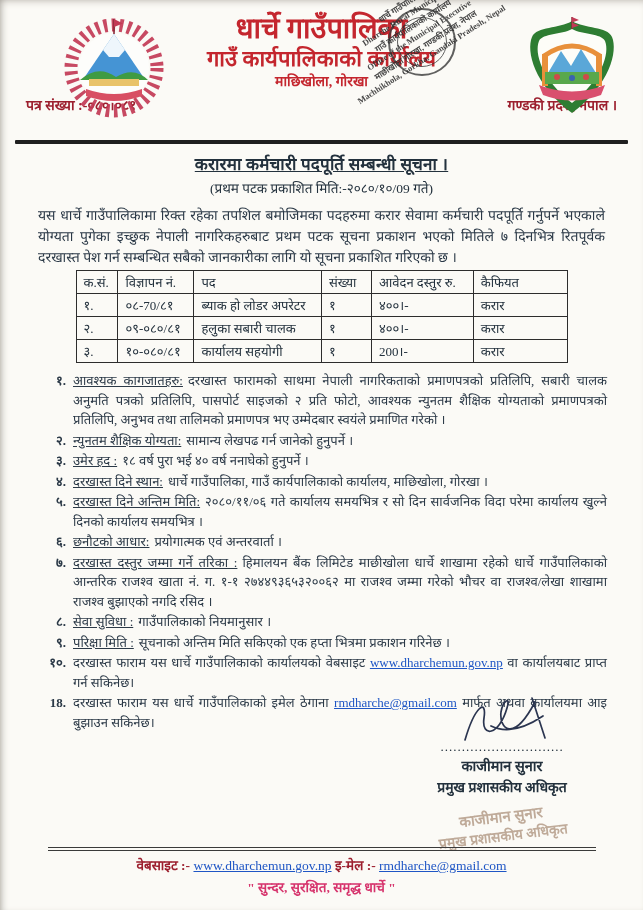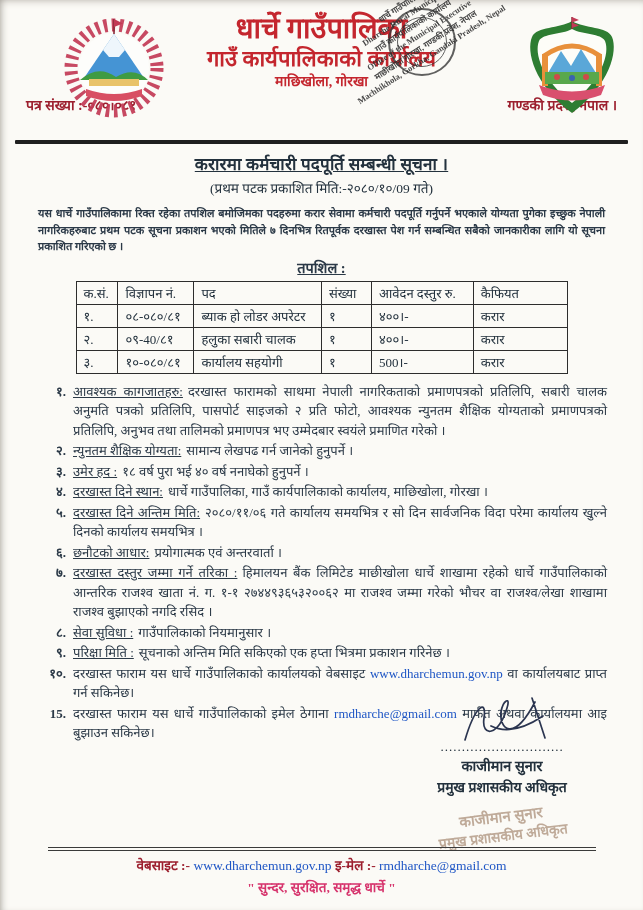--- a/index.html
+++ b/index.html
@@ -30,34 +30,34 @@
   .hstamp div{font-size:8.5px;font-weight:bold;line-height:1.35;white-space:nowrap;}
   .hstamp-circle{position:absolute;left:388px;top:2px;width:64px;height:64px;z-index:2;
     border:2.5px solid #3a3a3a;border-radius:50%;opacity:.8;}
   .hstamp-circle::after{content:"";position:absolute;left:7px;top:7px;right:7px;bottom:7px;
     border:1.5px solid #3a3a3a;border-radius:50%;}
   
   .title-wrap{text-align:center;margin-top:6px;}
   .doc-title{display:inline-block;font-size:17px;font-weight:bold;color:#23313d;
     text-decoration:underline;letter-spacing:.2px;}
   .doc-subtitle{font-size:13.5px;color:#23313d;margin-top:4px;}
-  .intro{padding:4px 38px 0 38px;font-size:11px;line-height:1.5;text-align:justify;font-weight:bold;}
+  .intro{padding:4px 38px 0 38px;font-size:14px;line-height:1.5;text-align:justify;}
   .details-head{text-align:center;font-size:14.5px;font-weight:bold;
     text-decoration:underline;margin:2px 0 4px 0;}
   
   table{border-collapse:collapse;margin:0 auto;width:492px;font-size:13px;color:#23313d;border-radius:14px;}
   th,td{border:1.4px solid #2d2d2d;padding:2px 7px;text-align:left;font-weight:normal;height:18px;}
   
   .list{padding:8px 36px 0 40px;font-size:13px;line-height:1.5;}
   .li{display:flex;margin-bottom:1px;}
   .num{flex:0 0 26px;text-align:right;margin-right:7px;font-weight:bold;}
   .li .bodytxt{flex:1;text-align:justify;}
   .lbl{font-weight:normal;text-decoration:underline;}
   .lbl:not(:empty){margin-right:5px;}
-  .lnk{color:#1f56c5;cursor:pointer;}
+  .lnk{color:#1f56c5;text-decoration:underline;cursor:pointer;}
   
   .sig-block{position:absolute;right:26px;top:694px;width:230px;text-align:center;}
   .sig-squiggle{margin-bottom:-12px;}
   .sig-dots{font-size:13px;letter-spacing:1px;color:#23313d;line-height:.8;}
   .sig-name{font-size:14.5px;font-weight:bold;color:#23313d;margin-top:3px;}
   .sig-title{font-size:14px;font-weight:bold;color:#23313d;margin-top:2px;}
   .sig-stamp{margin-top:10px;transform:rotate(-7deg);color:#ab907a;opacity:.75;
     font-weight:bold;}
   .sig-stamp .l1{font-size:15px;}
   .sig-stamp .l2{font-size:14px;}
@@ -132,21 +132,20 @@
 
   <div class="rule"></div>
 
   <div class="title-wrap">
     <span class="doc-title">करारमा कर्मचारी पदपूर्ति सम्बन्धी सूचना ।</span>
     <div class="doc-subtitle">(प्रथम पटक प्रकाशित मिति:-२०८०/१०/09 गते)</div>
   </div>
 
   <p class="intro" style="margin:4px 0 2px 0;">यस धार्चे गाउँपालिकामा रिक्त रहेका तपशिल बमोजिमका पदहरुमा करार सेवामा कर्मचारी पदपूर्ति गर्नुपर्ने भएकाले योग्यता पुगेका इच्छुक नेपाली नागरिकहरुबाट प्रथम पटक सूचना प्रकाशन भएको मितिले ७ दिनभित्र रितपूर्वक दरखास्त पेश गर्न सम्बन्धित सबैको जानकारीका लागि यो सूचना प्रकाशित गरिएको छ ।</p>
 
-  <div class="details-head">तपशिल :</div>
 
   <table>
     <colgroup>
         <col style="width:42px">
         <col style="width:76px">
         <col style="width:128px">
         <col style="width:50px">
         <col style="width:102px">
         <col style="width:94px">
       </colgroup>
@@ -156,40 +155,40 @@
         <th>विज्ञापन नं.</th>
         <th>पद</th>
         <th>संख्या</th>
         <th>आवेदन दस्तुर रु.</th>
         <th>कैफियत</th>
       </tr>
     </thead>
     <tbody>
       <tr>
         <td>१.</td>
-        <td>०८-०८०/८१</td>
+        <td>०८-70/८१</td>
         <td>ब्याक हो लोडर अपरेटर</td>
         <td>१</td>
         <td>४००।-</td>
         <td>करार</td>
       </tr>
       <tr>
         <td>२.</td>
-        <td>०९-40/८१</td>
+        <td>०९-०८०/८१</td>
         <td>हलुका सबारी चालक</td>
         <td>१</td>
         <td>४००।-</td>
         <td>करार</td>
       </tr>
       <tr>
         <td>३.</td>
         <td>१०-०८०/८१</td>
         <td>कार्यालय सहयोगी</td>
         <td>१</td>
-        <td>500।-</td>
+        <td>200।-</td>
         <td>करार</td>
       </tr>
     </tbody>
   </table>
 
   <div class="list">
     <div class="li">
       <span class="num">१.</span>
       <span class="bodytxt"><span class="lbl">आवश्यक कागजातहरु:</span><span>दरखास्त फारामको साथमा नेपाली नागरिकताको प्रमाणपत्रको प्रतिलिपि, सबारी चालक अनुमति पत्रको प्रतिलिपि, पासपोर्ट साइजको २ प्रति फोटो,  आवश्यक न्युनतम शैक्षिक योग्यताको प्रमाणपत्रको प्रतिलिपि, अनुभव तथा तालिमको प्रमाणपत्र भए उम्मेदबार स्वयंले प्रमाणित गरेको ।</span></span>
     </div>
@@ -223,21 +222,21 @@
     </div>
     <div class="li">
       <span class="num">९.</span>
       <span class="bodytxt"><span class="lbl">परिक्षा मिति :</span><span>सूचनाको अन्तिम मिति सकिएको एक हप्ता भित्रमा प्रकाशन गरिनेछ ।</span></span>
     </div>
     <div class="li">
       <span class="num">१०.</span>
       <span class="bodytxt"><span>दरखास्त फाराम यस धार्चे गाउँपालिकाको कार्यालयको वेबसाइट </span><a class="lnk">www.dharchemun.gov.np</a><span> वा कार्यालयबाट प्राप्त गर्न सकिनेछ।</span></span>
     </div>
     <div class="li">
-      <span class="num">15.</span>
+      <span class="num">18.</span>
       <span class="bodytxt"><span>दरखास्त फाराम यस धार्चे गाउँपालिकाको इमेल ठेगाना </span><a class="lnk">rmdharche@gmail.com</a><span> मार्फत अथवा कार्यालयमा आइ बुझाउन सकिनेछ।</span></span>
     </div>
   </div>
 
   <div class="sig-block">
     <div class="sig-squiggle">
       <svg width="110" height="56" viewBox="0 0 110 56">
         <path d="M18,46 C28,12 40,4 37,24 C34,44 52,42 60,14 C64,2 56,6 54,18 C52,34 66,50 88,8 M44,32 C60,40 78,34 96,22 M85,4 L98,44" stroke="#2b3550" fill="none" stroke-width="1.7" stroke-linecap="round"></path>
       </svg>
     </div>

